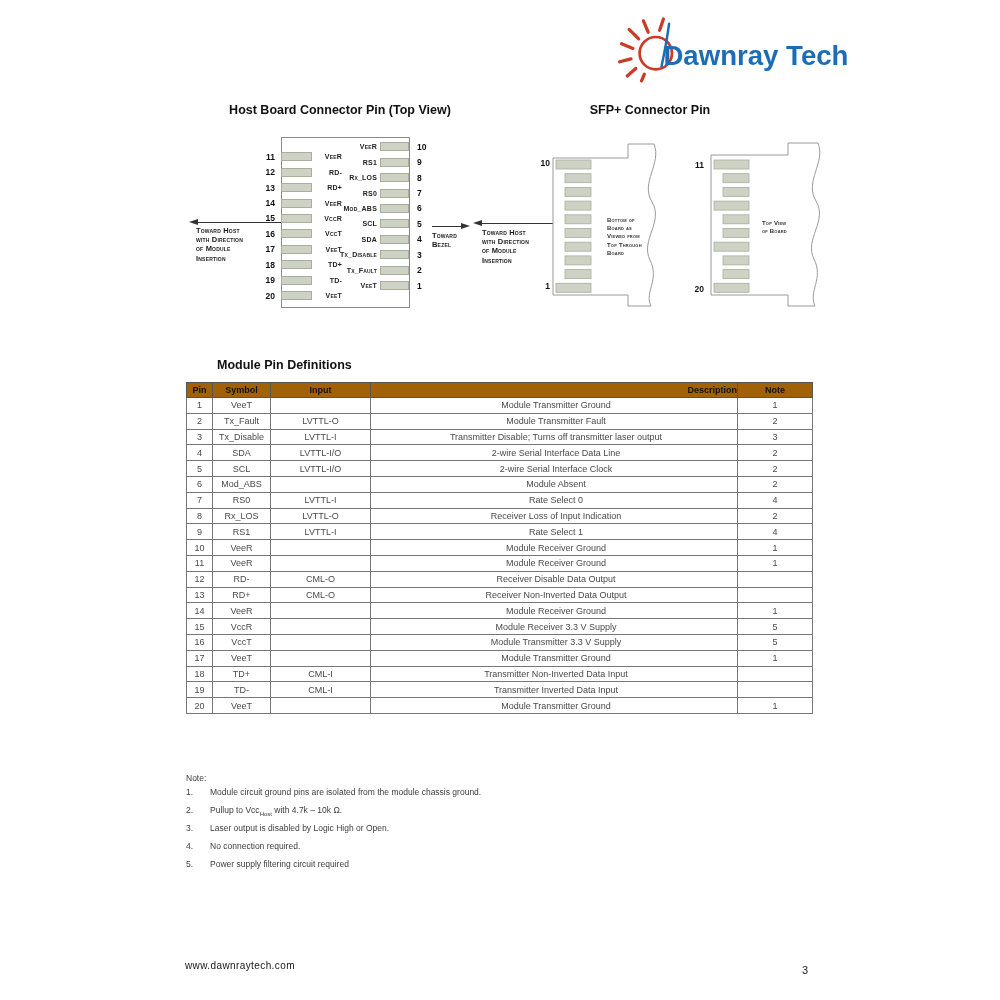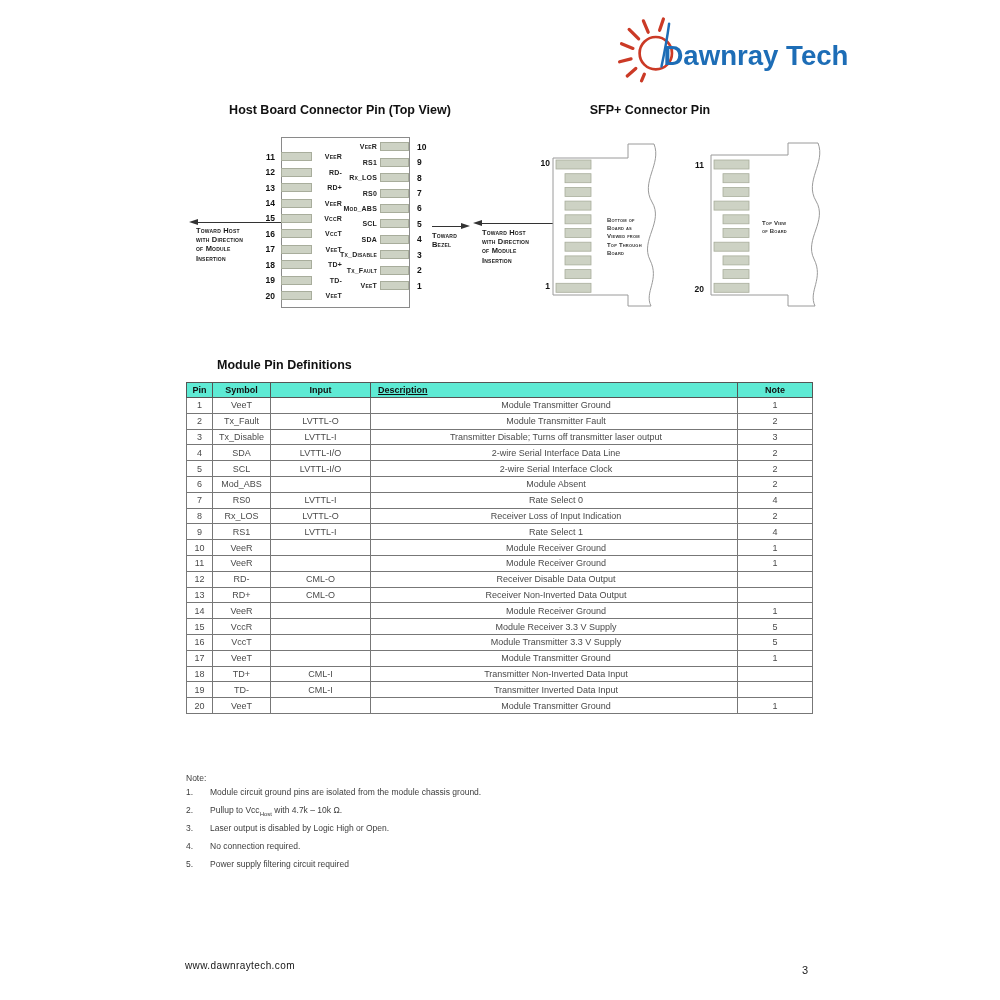--- a/index.html
+++ b/index.html
@@ -58,26 +58,26 @@
   #numB-top { left:688px; top:160px; width:16px; text-align:right; }
   #numB-bot { left:685px; top:284px; width:19px; text-align:right; }
   .board-caption { font-size:6px; font-weight:bold; font-variant:small-caps; color:#333;
     line-height:8.2px; white-space:pre-line; letter-spacing:0.2px; }
   #captionA { left:607px; top:216px; width:60px; }
   #captionB { left:762px; top:219px; width:52px; }
 
   
   #table-title { left:193px; top:358px; font-size:12.5px; font-weight:bold; color:#111;margin-left:24px; }
   #pin-table { left:186px; top:382px; width:626px; border-collapse:collapse; table-layout:fixed; }
-  #pin-table th { background:#5eead4; border:1px solid #555; font-size:9px; font-weight:bold;
+  #pin-table th { background:#a16207; border:1px solid #555; font-size:9px; font-weight:bold;
     color:#111; height:15px; text-align:center; }
   #pin-table td { border:1px solid #777; font-size:9px; color:#4a4a4a; height:15.8px;
     text-align:center; padding:0 3px; overflow:hidden; white-space:nowrap; }
   #pin-table td.c-desc, #pin-table th.c-desc-h { text-align:center; padding-left:7px; }
-  #pin-table th.c-desc-h { text-align:left;text-decoration:underline; }
+  #pin-table th.c-desc-h { text-align:right; }
 
   
   #notes { left:186px; top:739px; font-size:8.5px; color:#3d3d3d;margin-top:33px; }
   #notes-label { line-height:13px; }
   .note-item { display:flex; line-height:14.4px; }
   .nnum { width:24px; flex:none; }
   .note-item sub { font-size:6px; }
 
   
   #footer-url { left:185px; top:960px; font-size:10px; color:#161616; letter-spacing:0.4px; }

